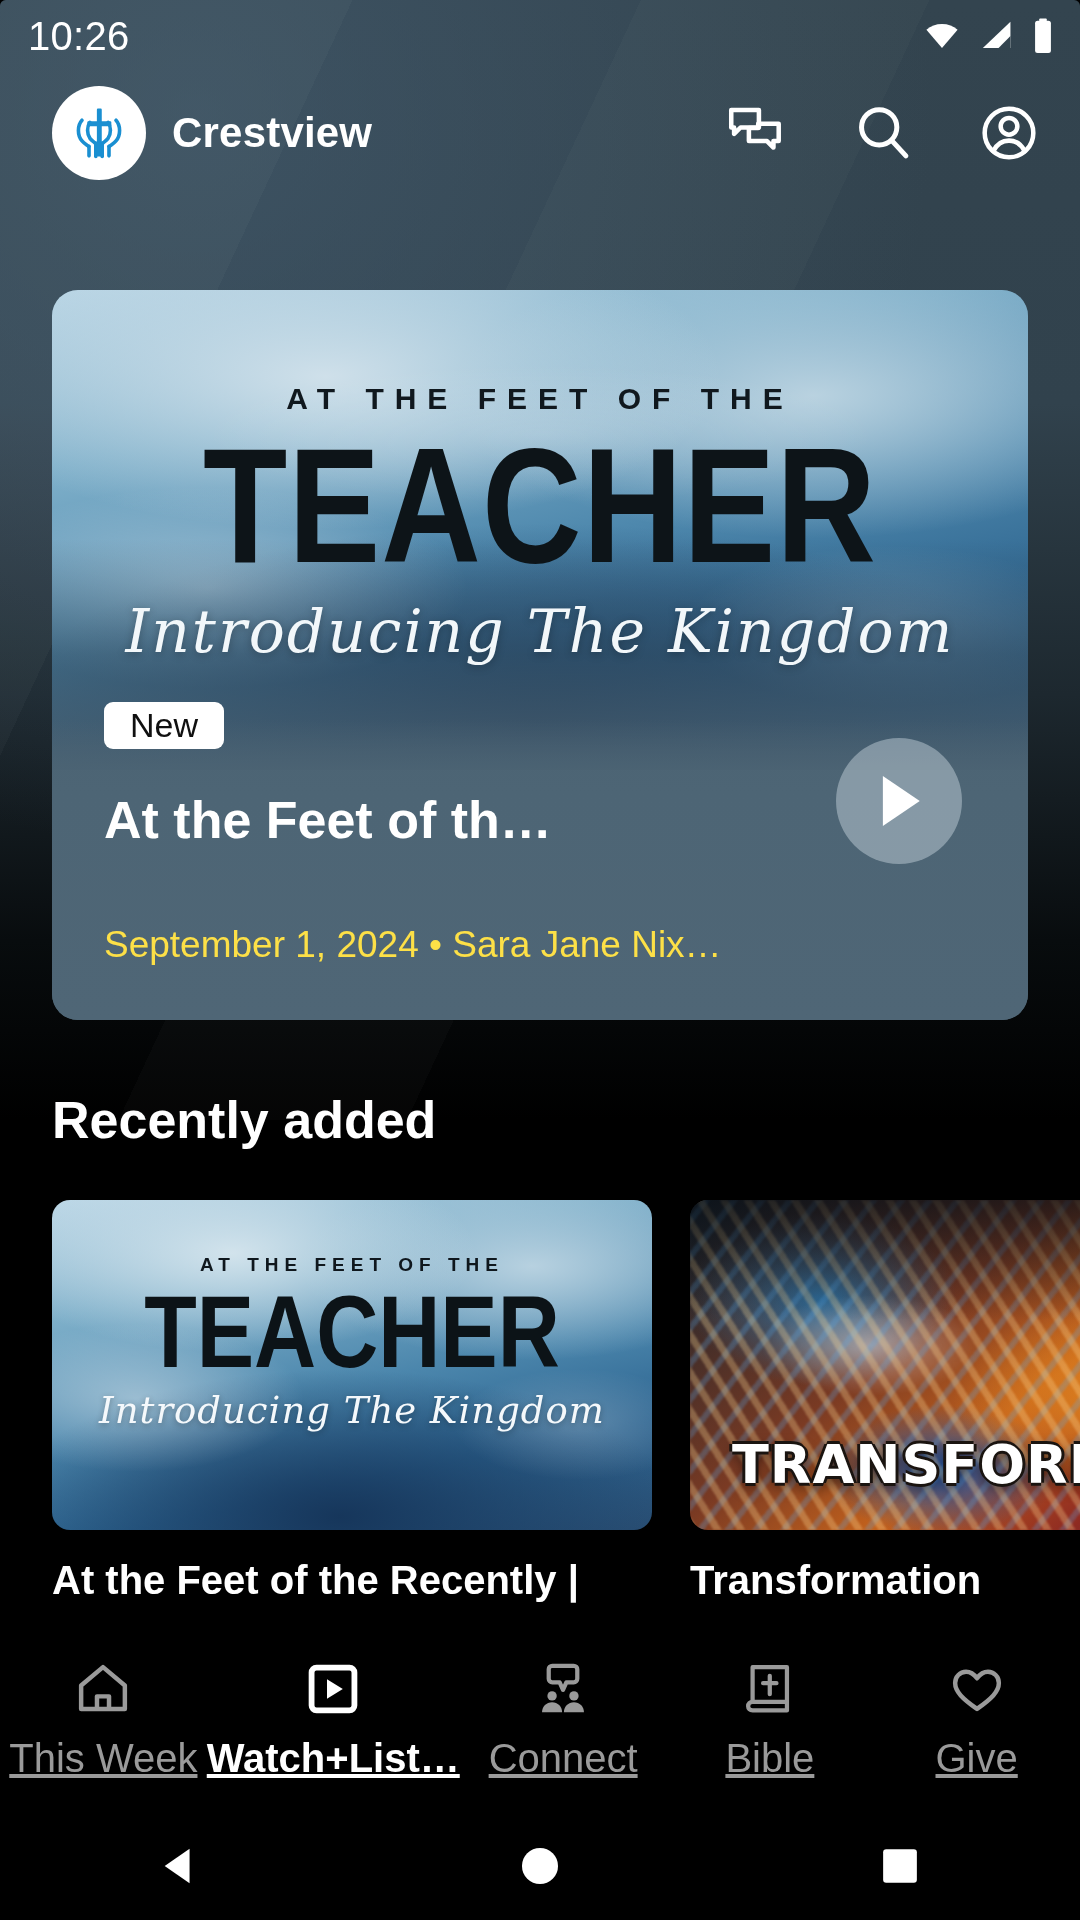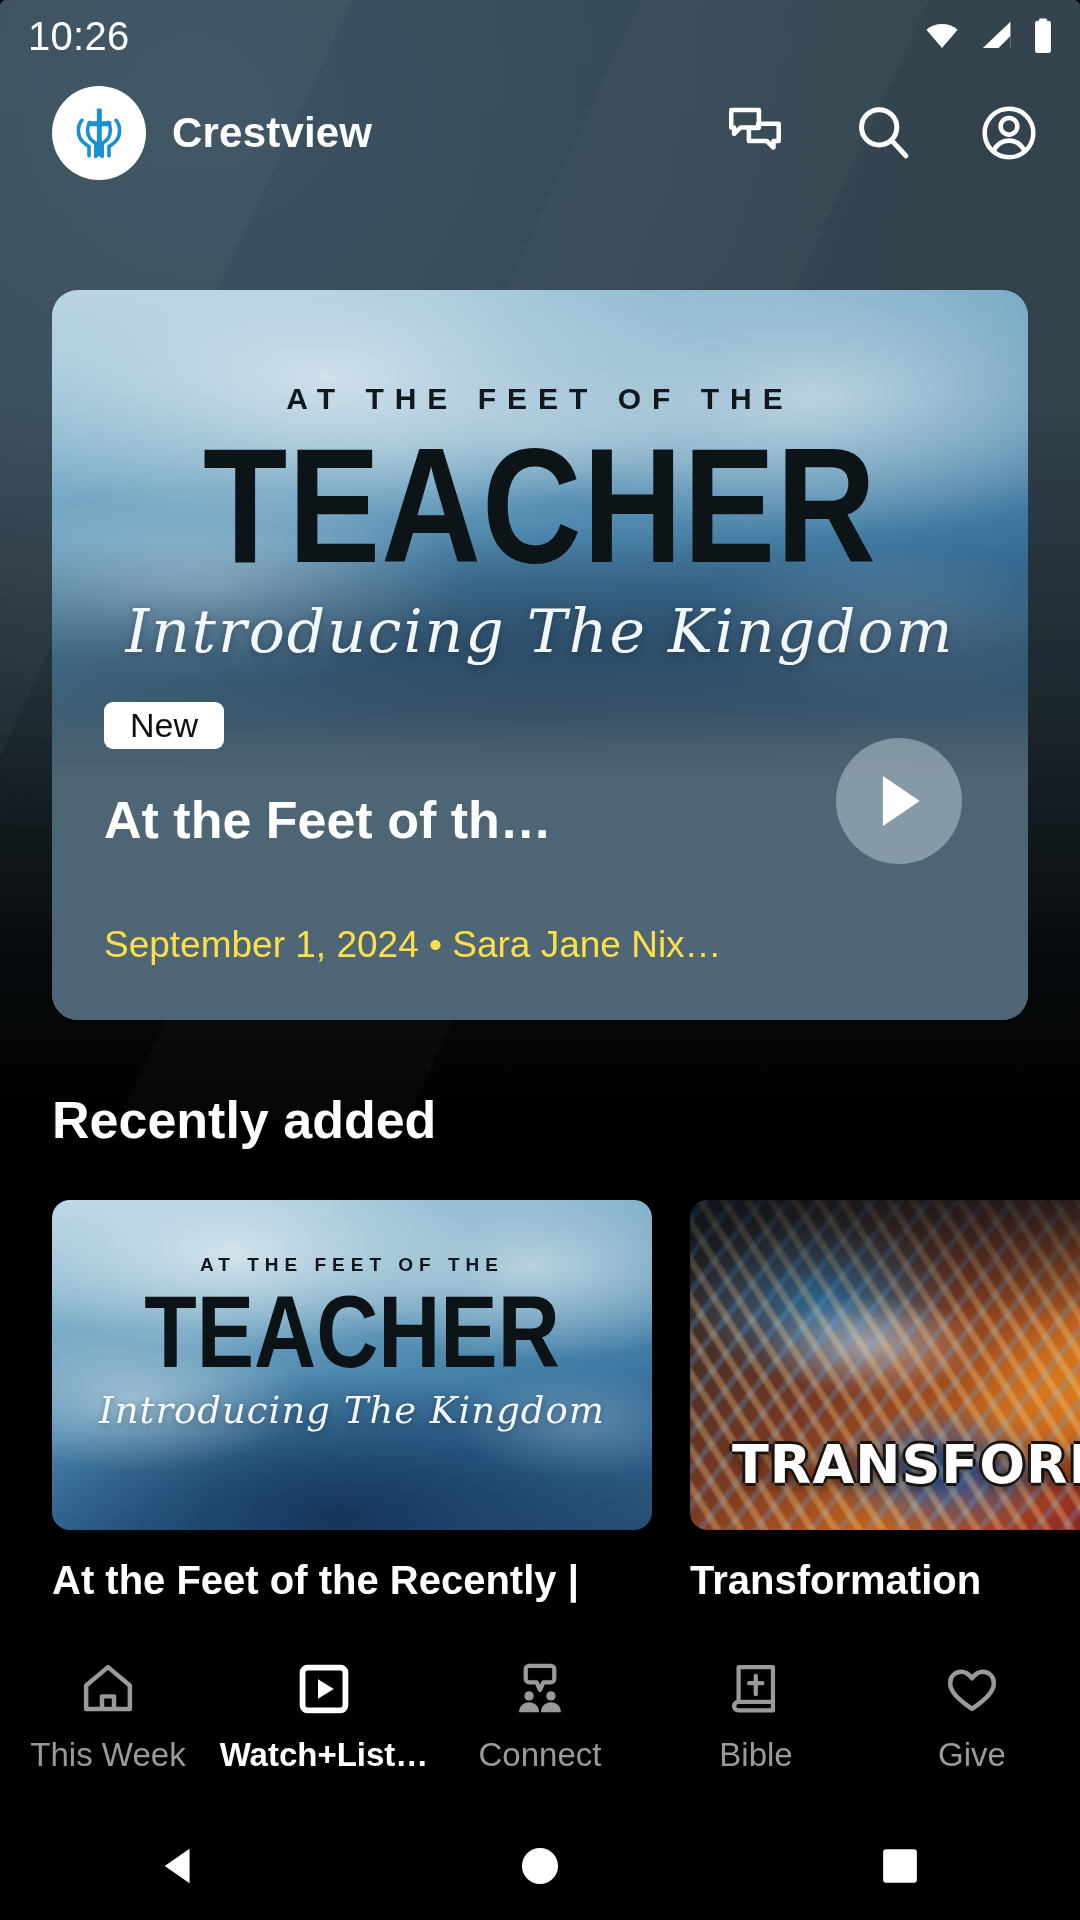--- a/index.html
+++ b/index.html
@@ -208,21 +208,21 @@
   
   .bottomnav {
     position:absolute; left:0; bottom:108px; width:1080px; height:168px;
     background:#000; display:flex; align-items:flex-start; z-index:10;
     padding-top:14px;
   }
   .nav-item {
     flex:1; display:flex; flex-direction:column; align-items:center; gap:16px;
     background:none; border:none; cursor:pointer;
   }
-  .nav-label { font-size:33px; color:#9a9a9a; font-weight:400; white-space:nowrap; }
+  .nav-label { font-size:40px; color:#9a9a9a; font-weight:400; white-space:nowrap;text-decoration:underline; }
   .nav-item.active .nav-label { color:#ffffff; font-weight:700;text-align:right; }
   .nav-icon { height:62px; display:flex; align-items:center; justify-content:center; }
 
   
   .sysbar {
     position:absolute; left:0; bottom:0; width:1080px; height:108px;
     background:#000; display:flex; align-items:center; justify-content:space-around; z-index:11;
   }
   .sysbtn { width:90px; height:90px; display:flex; align-items:center; justify-content:center;
             background:none; border:none; cursor:pointer; }

